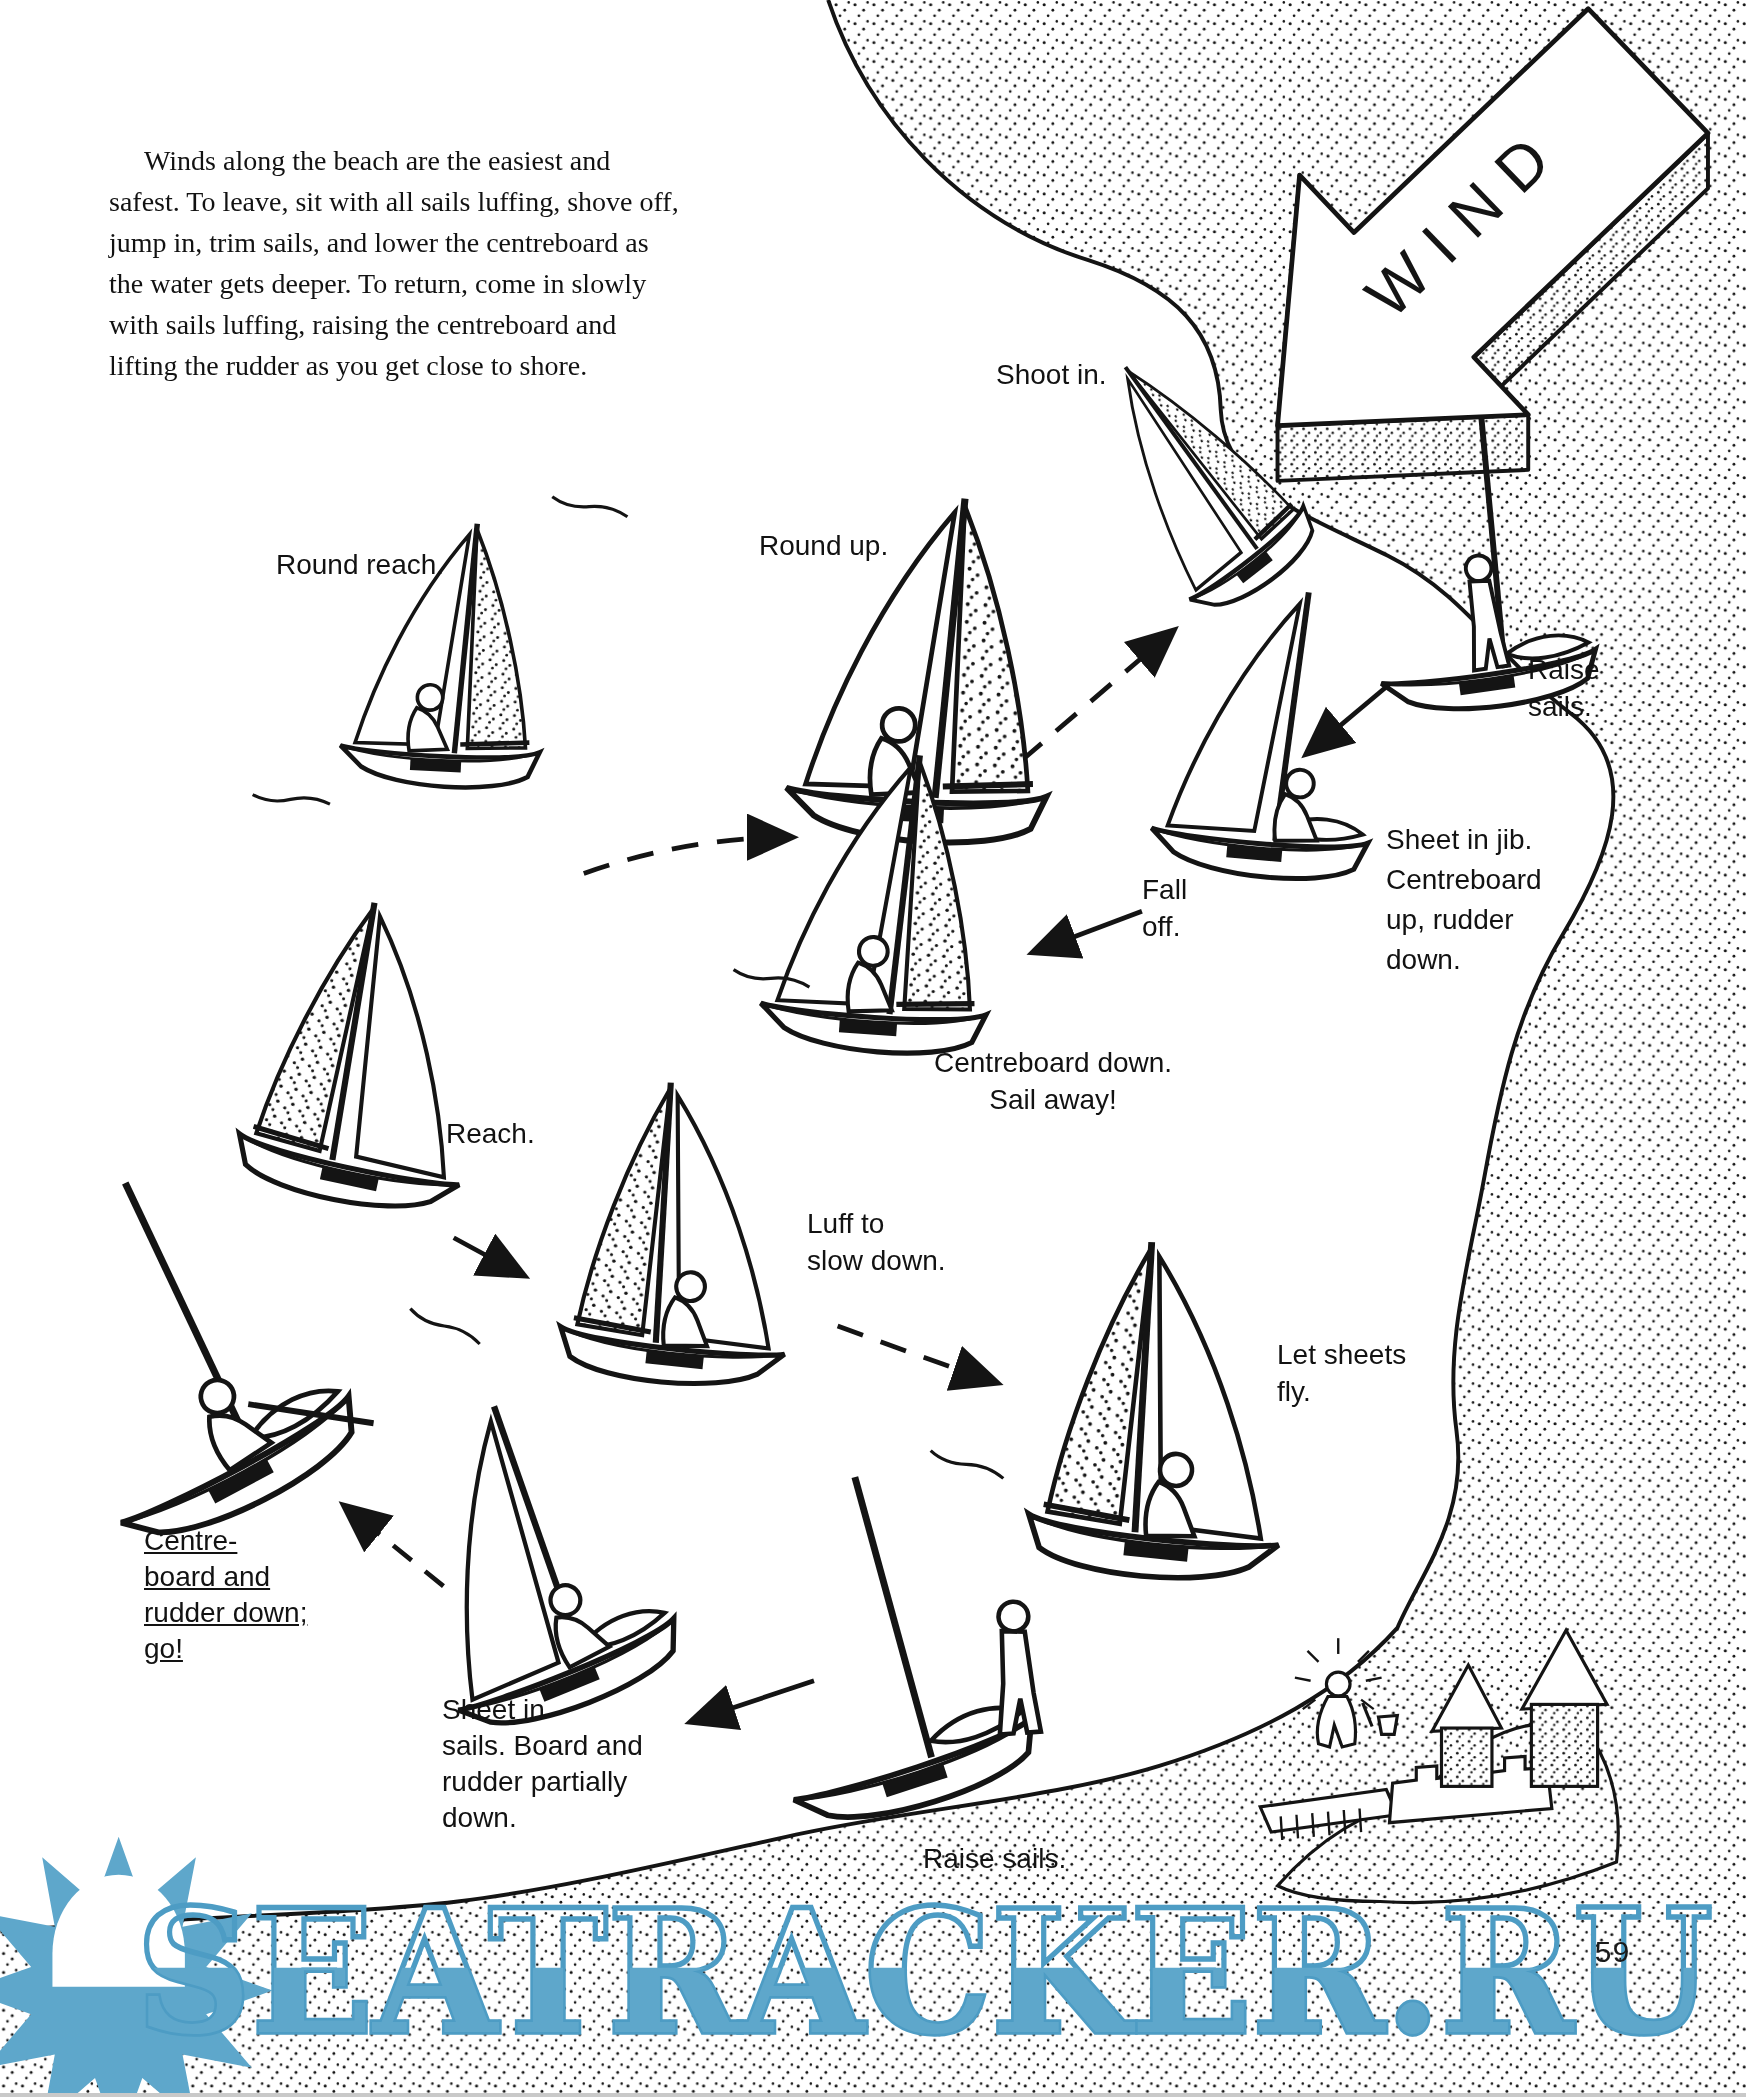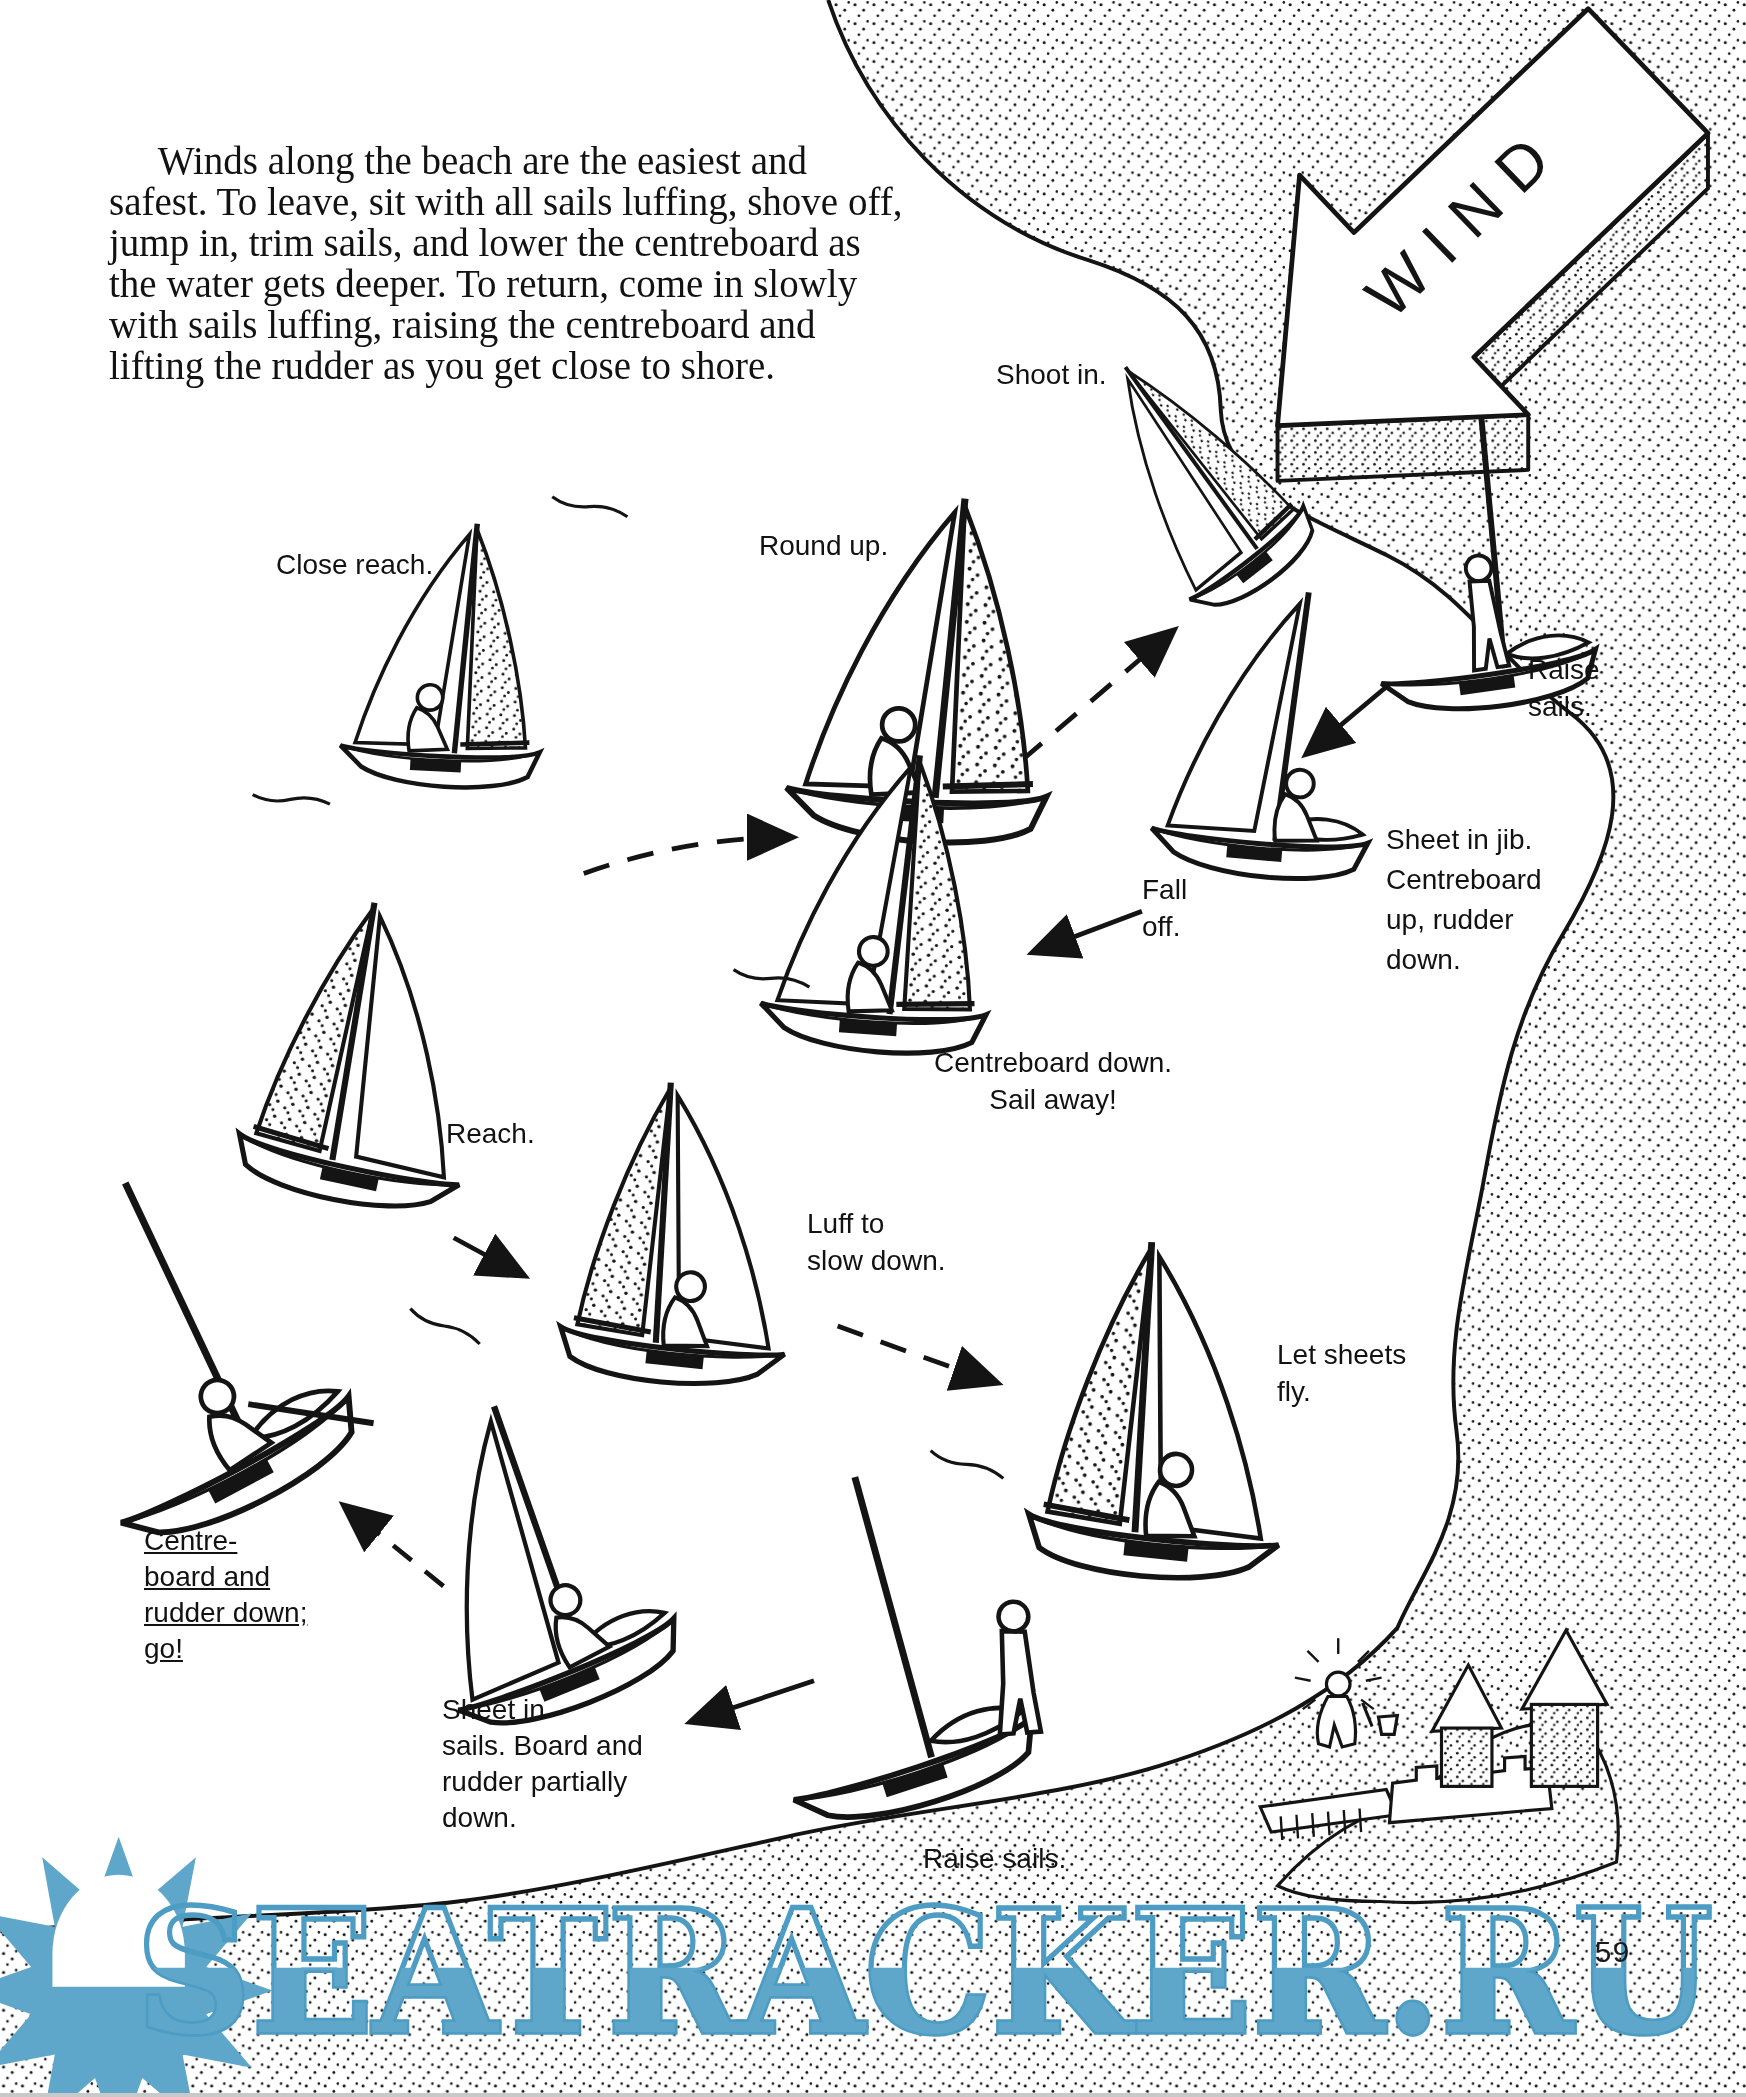--- a/index.html
+++ b/index.html
@@ -1,20 +1,20 @@
 <!DOCTYPE html>
 <html style="font-size:12.6px"><head>
 <meta charset="utf-8">
 <style>
   html,body{margin:0;padding:0;background:#fff;}
   .page{position:relative;width:1747px;height:2097px;background:#fff;overflow:hidden;
         font-family:"Liberation Sans",sans-serif;color:#141414;}
   .art{position:absolute;left:0;top:0;z-index:1;}
   .intro{position:absolute;left:109px;top:58px;width:796px;z-index:2;
-         font-family:"Liberation Serif",serif;font-size:39px;line-height:41px;
+         font-family:"Liberation Serif",serif;font-size:28px;line-height:41px;
          white-space:pre-wrap;color:#121212;}
   .lbl{position:absolute;z-index:3;font-size:28px;line-height:37px;white-space:pre-wrap;
        color:#121212;letter-spacing:0px;}
   .l-shoot{left:996px;top:356px;}
   .l-round{left:759px;top:527px;}
   .l-close{left:276px;top:546px;}
   .l-raisetop{left:1504px;top:651px;margin-left:24px;}
   .l-jib{left:1386px;top:820px;line-height:40px;}
   .l-fall{left:1142px;top:871px;}
   .l-cdown{left:934px;top:1044px;text-align:center;}
@@ -225,21 +225,21 @@
     <div>     Winds along the beach are the easiest and
 safest. To leave, sit with all sails luffing, shove off,
 jump in, trim sails, and lower the centreboard as
 the water gets deeper. To return, come in slowly
 with sails luffing, raising the centreboard and
 lifting the rudder as you get close to shore.</div>
   </div>
 
   <div class="lbl l-shoot">Shoot in.</div>
   <div class="lbl l-round">Round up.</div>
-  <div class="lbl l-close">Close reach.</div>
+  <div class="lbl l-close">Round reach.</div>
   <div class="lbl l-raisetop">Raise
 sails.</div>
   <div class="lbl l-jib">Sheet in jib.
 Centreboard
 up, rudder
 down.</div>
   <div class="lbl l-fall">Fall
 off.</div>
   <div class="lbl l-cdown">Centreboard down.
 Sail away!</div>

